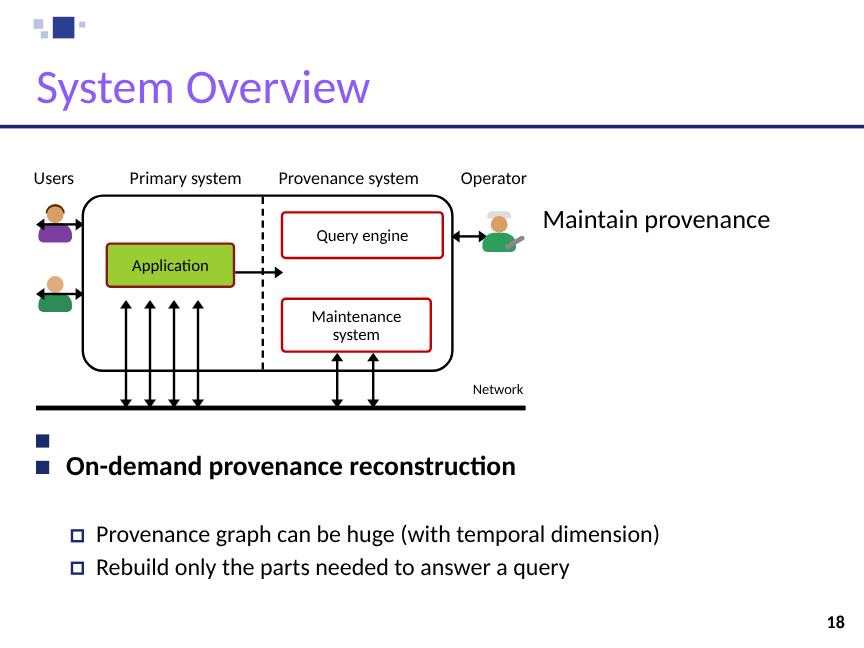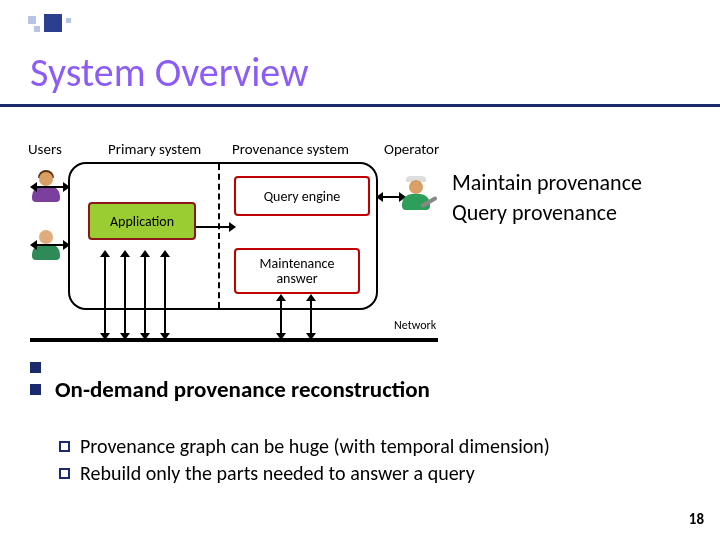--- a/index.html
+++ b/index.html
@@ -82,21 +82,21 @@
     <div class="body"></div>
   </div>
 
 <div class="diagram">
   <div class="panel"></div>
   <div class="divider"></div>
   <div class="appbox">Application</div>
   <div class="qbox">Query engine</div>
   <div class="mbox">
       <span style="white-space:pre-line">Maintenance
-answer</span>
+system</span>
     </div>
   <div class="arrow h dbl" style="top:24px; left:-32px; width:28px"></div>
   <div class="arrow h dbl" style="top:82px; left:-32px; width:28px"></div>
   <div class="arrow h dbl" style="top:34px; left:314px; width:18px"></div>
   <div class="arrow h r" style="top:64px; left:128px; width:34px"></div>
 </div>
 
 <div class="varrow dbl" style="top:256px; left:104px; height:78px"></div>
 <div class="varrow dbl" style="top:256px; left:124px; height:78px"></div>
 <div class="varrow dbl" style="top:256px; left:144px; height:78px"></div>
@@ -107,21 +107,20 @@
 
 <div class="user-icon operator">
     <div class="hat"></div>
     <div class="head"></div>
     <div class="body"></div>
     <div class="wrench"></div>
   </div>
 
 <div class="side-text">
   <div>Maintain provenance</div>
-  <div>Query provenance</div>
 </div>
 
 <div class="net-label">Network</div>
 <div class="net-line"></div>
 
 <div class="bullets">
   <div class="row">
       <div class="sq"></div>
     </div>
   <div class="row">

